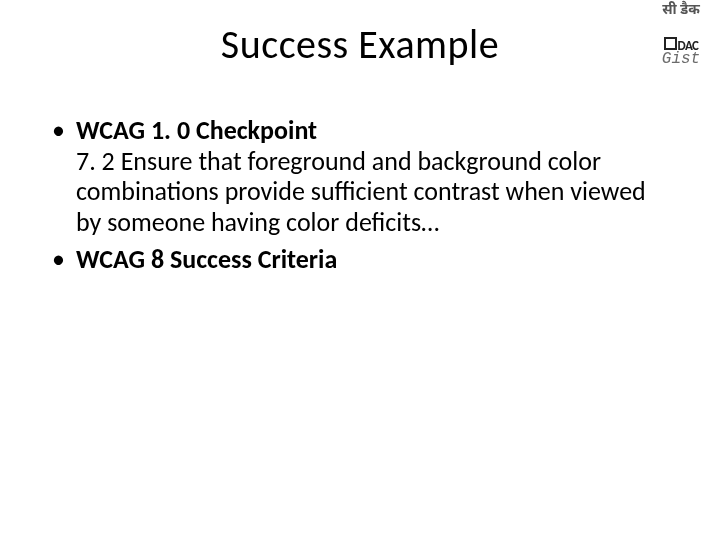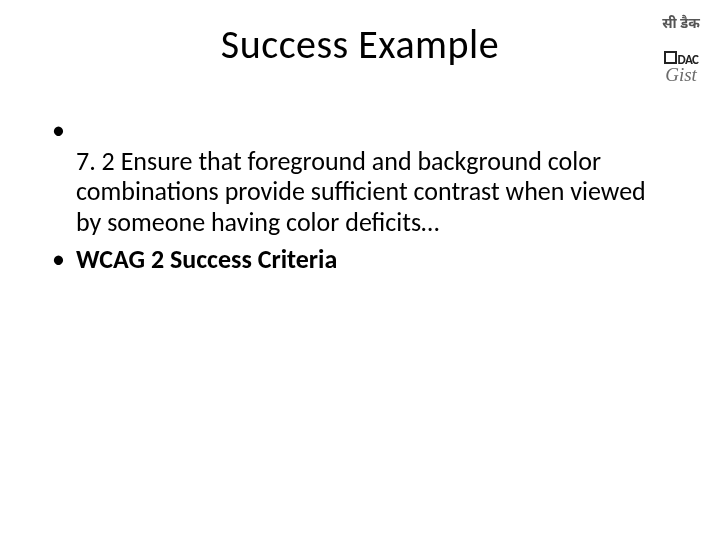--- a/index.html
+++ b/index.html
@@ -25,21 +25,21 @@
     left: 0;
     width: 100%;
     text-align: center;
     font-size: 40px;
     font-weight: 400;
     color: #000;
     letter-spacing: 0.5px;
   }
   .logo {
     position: absolute;
-    top: 18px;
+    top: 4px;
     right: 10px;
     width: 58px;
     text-align: center;
     line-height: 1;
   }
   .logo .line1 {
     font-family: "Mangal", "Noto Sans Devanagari", sans-serif;
     font-size: 14px;
     color: #555;
     font-weight: 700;
@@ -54,22 +54,22 @@
   .logo .line2 .box {
     display: inline-block;
     width: 9px;
     height: 9px;
     border: 2px solid #222;
     position: relative;
     top: 0px;
     margin-right: 1px;
   }
   .logo .line3 {
-    font-family: Liberation Serif, serif;
-    font-size: 19px;
+    font-family: Liberation Mono, monospace;
+    font-size: 16px;
     color: #6b6b6b;
     font-style: italic;
     margin-top: -1px;
   }
   .content {
     position: absolute;
     top: 115px;
     left: 48px;
     right: 62px;
     font-size: 26px;
@@ -100,23 +100,23 @@
     <div class="line1">सी डैक</div>
     <div class="line2"><span class="box"></span><span>DAC</span></div>
     <div class="line3">Gist</div>
   </div>
 
   <div class="title">Success Example</div>
 
   <div class="content">
 
     <div class="bullet">
-      <br>
+      <span class="b">WCAG 1. 0 Checkpoint</span><br>
       <span>7. 2 Ensure that foreground and background color combinations provide sufficient contrast when viewed by someone having color deficits…</span>
     </div>
 
     <div class="bullet">
-      <span class="b">WCAG 2 Success Criteria</span><br>
+      <span class="b">WCAG 8 Success Criteria</span><br>
     </div>
 
   </div>
 
 </div>
 
 </body></html>

